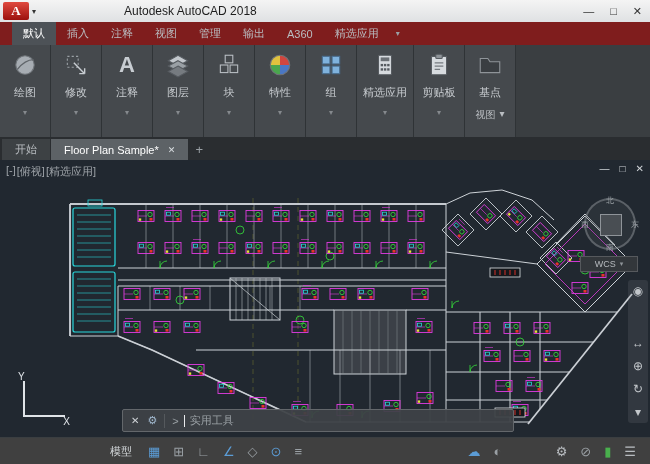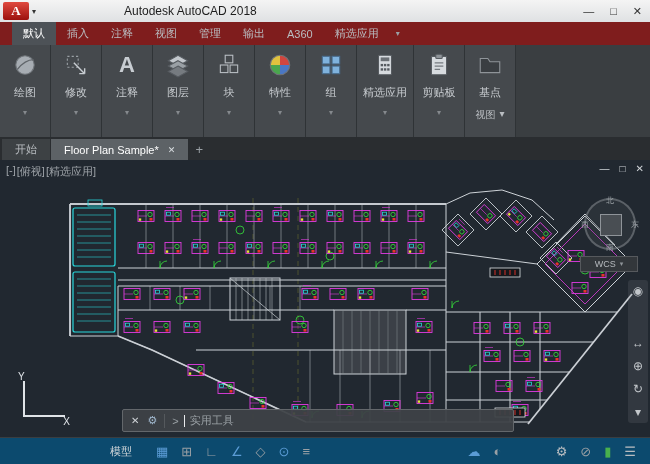--- a/index.html
+++ b/index.html
@@ -69,22 +69,22 @@
   .cmdbar{position:absolute;left:122px;bottom:5px;width:390px;height:21px;z-index:4;
     background:rgba(62,66,70,.94);border:1px solid #63676b;border-radius:2px;
     display:flex;align-items:center;color:#cfd3d7;}
   .cmd-close{padding:0 8px;font-size:10px;}
   .cmd-tools{color:#9fb6cc;font-size:11px;}
   .cmd-div{width:1px;height:14px;background:#55595d;margin:0 7px;}
   .cmd-prompt{color:#9aa0a5;font-size:11px;}
   .cmd-caret{width:1px;height:12px;background:#e8eaec;margin:0 5px;}
   .cmd-placeholder{color:#9aa0a5;font-size:11px;}
   
-  .statusbar{position:absolute;top:437px;left:0;right:0;height:27px;background:#0c4a6e;
-    border-top:1px solid #3a3e41;display:flex;align-items:center;padding:0 10px;gap:20px;}
+  .statusbar{position:absolute;top:437px;left:0;right:0;height:27px;background:#404040;
+    border-top:1px solid #3a3e41;display:flex;align-items:center;padding:0 10px;gap:12px;}
   .sb-model{margin-left:96px;font-size:11px;color:#d4d8db;padding:0 4px;}
   .sb-ic{font-size:13px;line-height:1;white-space:nowrap;}
   .sb-spacer{flex:1;}
   .sb-right{display:flex;align-items:center;gap:13px;margin-right:4px;}
 </style>
 </head>
 <body>
 
 <div class="window">
 

